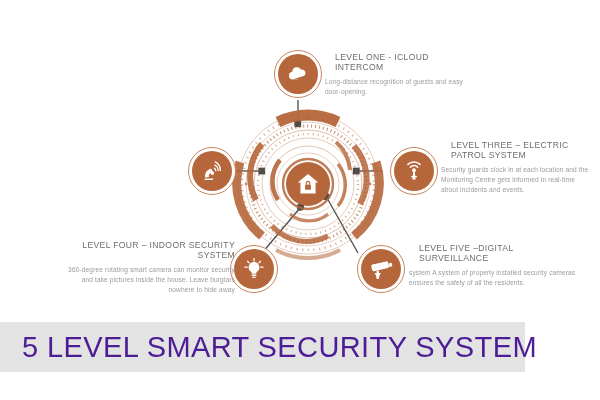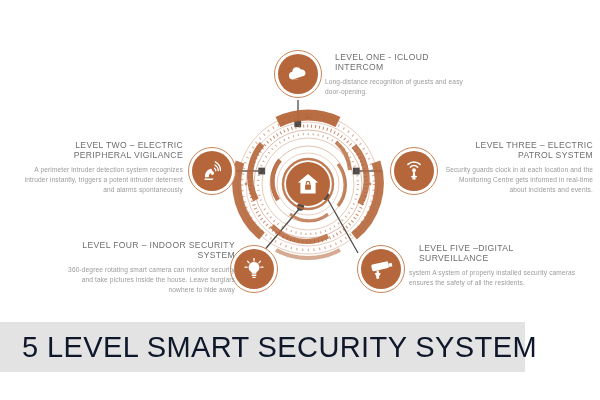--- a/index.html
+++ b/index.html
@@ -43,33 +43,33 @@
   .blk h3{
     margin:0 0 4px 10px;font-size:8.6px;font-weight:400;line-height:1.22;
     letter-spacing:.35px;color:#6e6e6e;text-transform:uppercase;
   }
   .blk p{
     margin:0;font-size:6.6px;font-weight:400;line-height:1.55;
     letter-spacing:.12px;color:#9b9b9b;
   }
   .t1{left:325px;top:52px;width:150px;text-align:left;}
   .t2{left:18px;top:140px;width:165px;text-align:right;}
-  .t3{left:441px;top:140px;width:152px;text-align:right;}
+  .t3{left:441px;top:140px;width:152px;text-align:left;}
   .t4{left:55px;top:240px;width:180px;text-align:right;}
   .t5{left:409px;top:243px;width:172px;text-align:left;}
   .t4 p,.t2 p{text-align:right;}
 
   
   #banner{
     position:absolute;left:0;top:322px;width:525px;height:50px;background:#e3e3e3;
     display:flex;align-items:center;
   }
   #banner .ttl{
     margin-left:22px;font-size:29px;font-weight:400;letter-spacing:.4px;
-    color:#0f172a;white-space:nowrap;font-family:"Liberation Sans","DejaVu Sans",sans-serif;
+    color:#4c1d95;white-space:nowrap;font-family:"Liberation Sans","DejaVu Sans",sans-serif;
   }
 </style>
 </head>
 <body>
 
 <div id="stage">
 
   <svg id="wires" viewBox="0 0 600 400">
     <g stroke="#4a4a4a" stroke-width="1.3" fill="#4a4a4a">
 
@@ -209,24 +209,20 @@
         </g>
       </svg>
     </div>
   </div>
 
   <div class="blk t1">
     <h3>LEVEL ONE - ICLOUD INTERCOM</h3>
     <p>Long-distance recognition of guests and easy door-opening.</p>
   </div>
 
-  <div class="blk t2">
-    <h3>LEVEL TWO – ELECTRIC PERIPHERAL VIGILANCE</h3>
-    <p>A perimeter intruder detection system recognizes intruder instantly, triggers a potent intruder deterrent and alarms spontaneously</p>
-  </div>
 
   <div class="blk t3">
     <h3>LEVEL THREE – ELECTRIC PATROL SYSTEM</h3>
     <p>Security guards clock in at each location and the Monitoring Centre gets informed in real-time about incidents and events.</p>
   </div>
 
   <div class="blk t4">
     <h3>LEVEL FOUR – INDOOR SECURITY SYSTEM</h3>
     <p>360-degree rotating smart camera can monitor security and take pictures inside the house. Leave burglars nowhere to hide away</p>
   </div>

